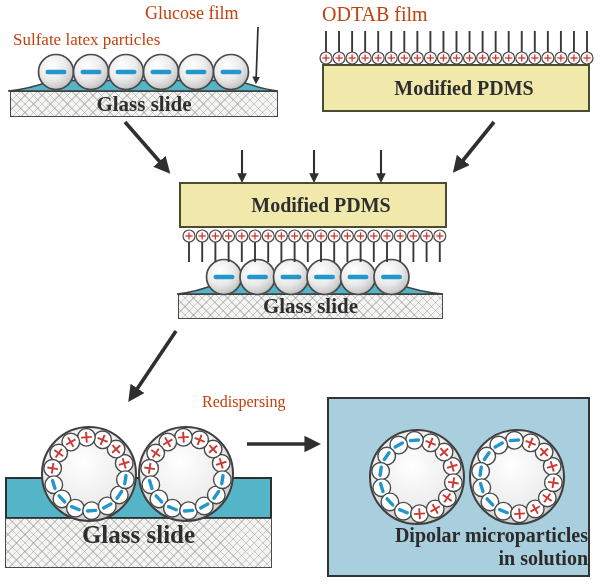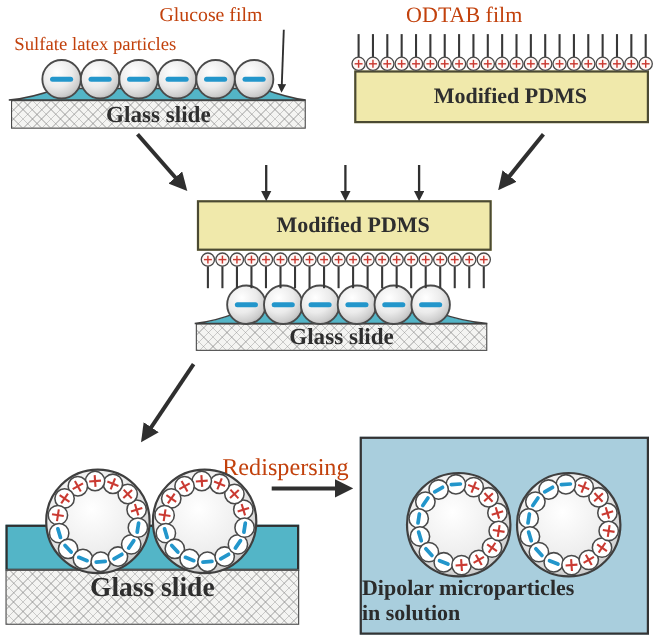--- a/index.html
+++ b/index.html
@@ -30,21 +30,21 @@
   }
   .teal-rect{
     position:absolute; box-sizing:border-box;
     background:#53b5c7; border:2px solid #2f2f2f;
   }
   .solution-box{
     position:absolute; box-sizing:border-box;
     background:#a9cedd; border:2.5px solid #333333;
   }
   .caption{
-    position:absolute; left:0; right:0; bottom:5px; text-align:left;
+    position:absolute; left:0; right:0; bottom:5px; text-align:right;
     font-weight:bold; color:#2b2b2b; font-size:20px; line-height:23px;
   }
   #fig-svg{position:absolute; left:0; top:0; pointer-events:none;}
 </style>
 </head>
 <body>
 
 <div id="canvas">
 
   <div class="rect glass" style="left:10px; top:91px; width:268px; height:26px; font-size:21px;">
@@ -71,22 +71,22 @@
 
   <div class="solution-box" style="left:327px; top:397px; width:263px; height:180px;">
     <div class="caption">
       <span style="display:block">Dipolar microparticles</span>
       <span style="display:block">in solution</span>
     </div>
   </div>
 
   <div class="label" style="left:145px; top:3px; font-size:18px;">Glucose film</div>
   <div class="label" style="left:13px; top:30px; font-size:17px;text-align:right;">Sulfate latex particles</div>
-  <div class="label" style="left:322px; top:3px; width:200px; text-align:center; font-size:20px;">ODTAB film</div>
-  <div class="label" style="left:202px; top:412px; font-size:22px;">Redispersing</div>
+  <div class="label" style="left:322px; top:3px; width:200px; font-size:20px;">ODTAB film</div>
+  <div class="label" style="left:202px; top:393px; font-size:16px;">Redispersing</div>
 
   <svg id="fig-svg" width="600" height="584" viewBox="0 0 600 584">
       <defs>
         <radialGradient id="gS" cx="38%" cy="32%" r="78%">
           <stop offset="0" stop-color="#ffffff"></stop>
           <stop offset="0.5" stop-color="#ebebeb"></stop>
           <stop offset="0.8" stop-color="#cdcdcd"></stop>
           <stop offset="1" stop-color="#a8a8a8"></stop>
         </radialGradient>
         <radialGradient id="gB" cx="44%" cy="38%" r="75%">

